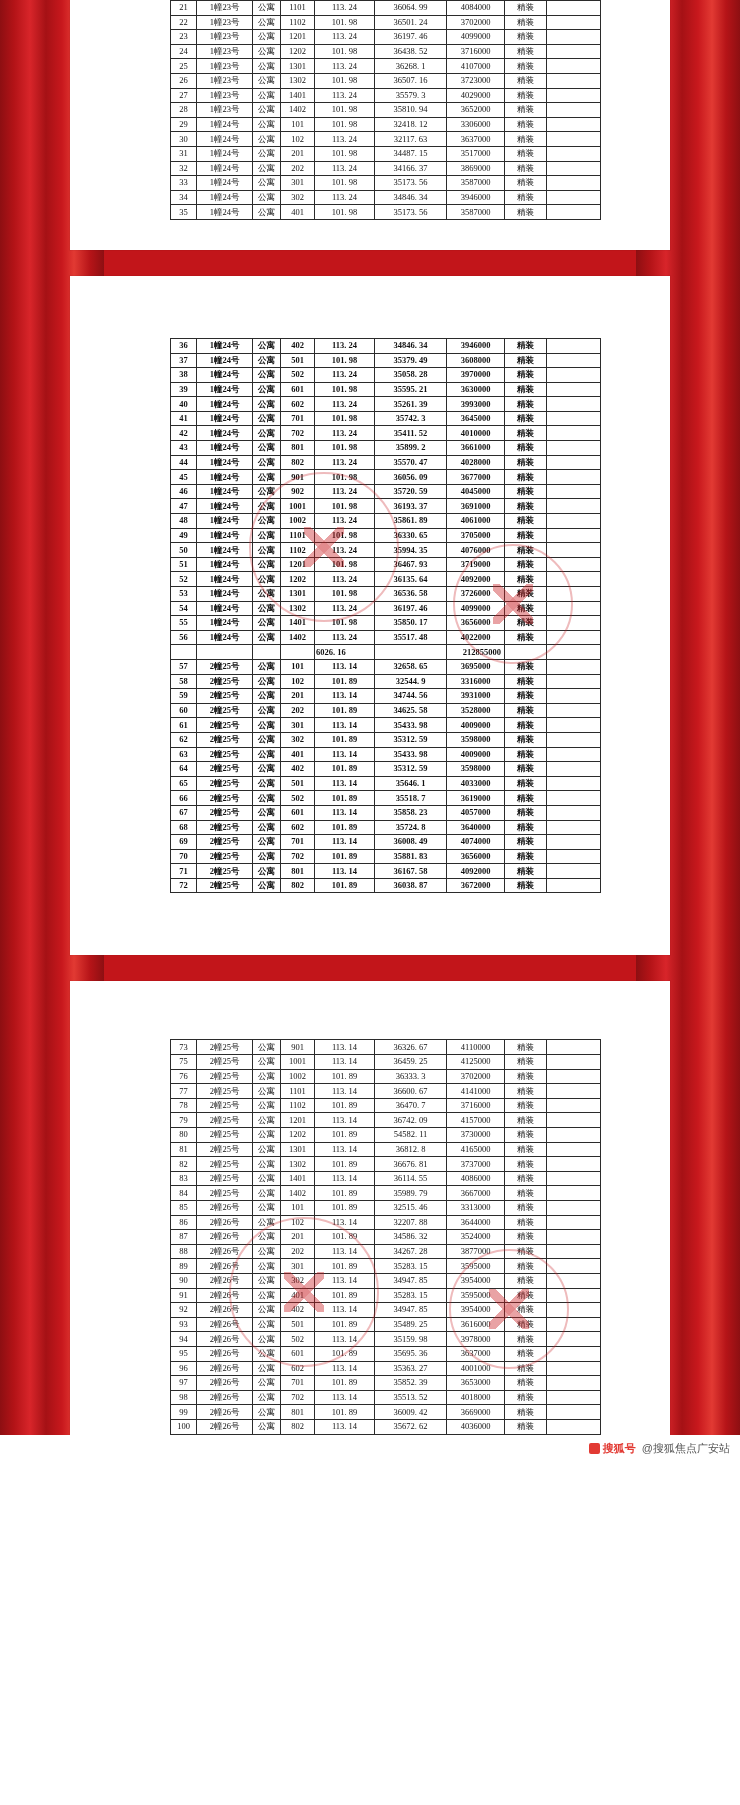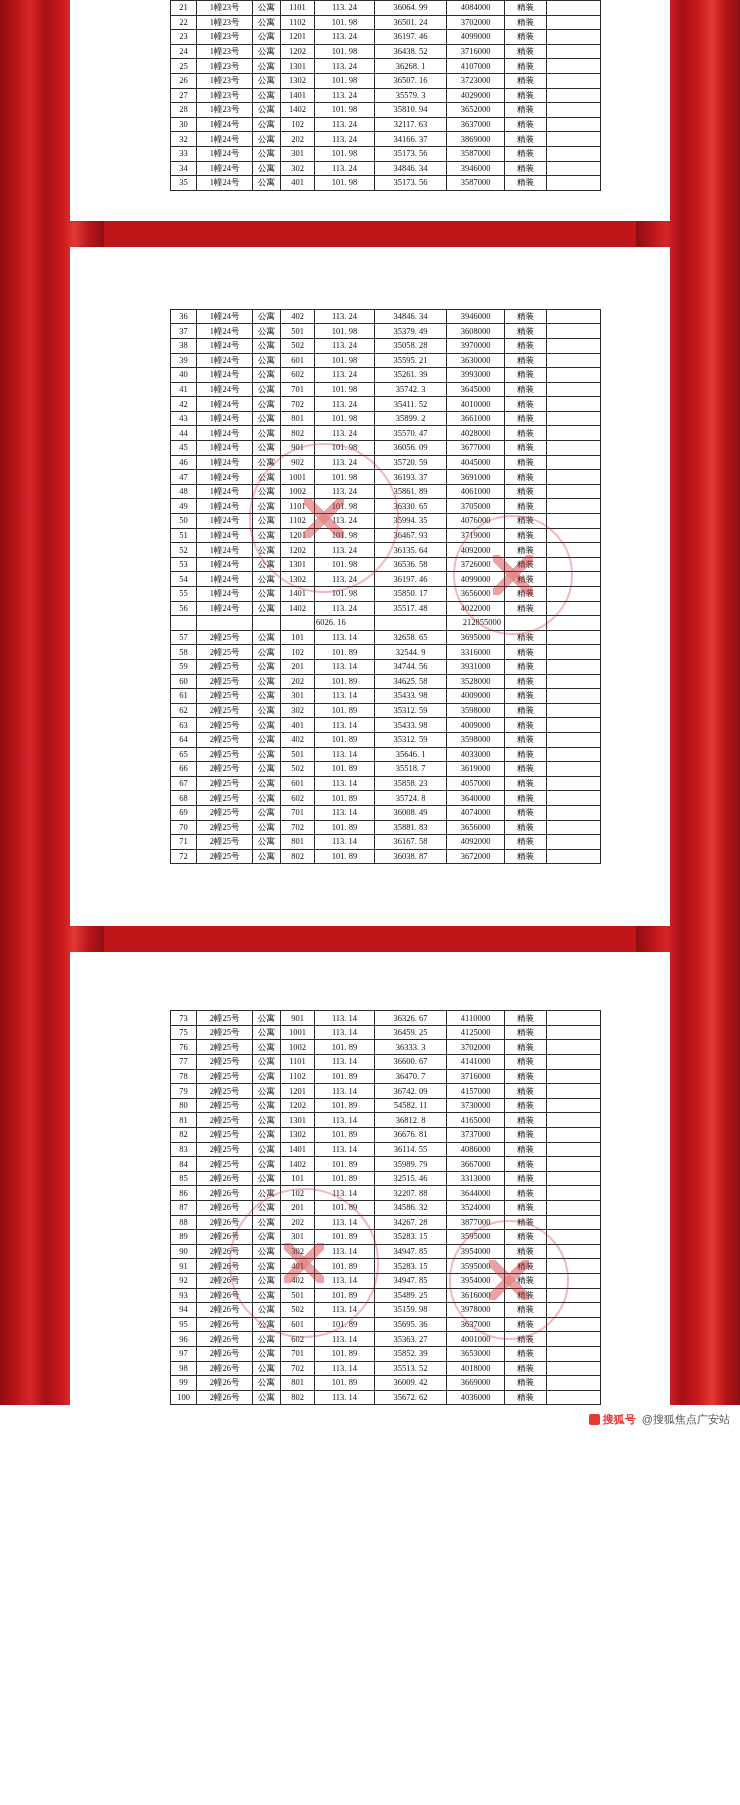--- a/index.html
+++ b/index.html
@@ -43,21 +43,21 @@
     box-shadow: 0 0 0 1px rgba(0,0,0,0.04);
     padding-left: 31px;
   }
   .sheet + .sheet { margin-top: 26px; }
 
   .sheet-inner {
     padding: 6px 26px 26px 26px;
     position: relative;
   }
   .sheet-1 .sheet-inner { padding-top: 0; padding-bottom: 30px; }
-  .sheet-2 .sheet-inner { padding-top: 62px; padding-bottom: 62px; }
+  .sheet-2 .sheet-inner { padding-top: 62px; padding-bottom: 62px; font-weight: bold; }
   .sheet-3 .sheet-inner { padding-top: 58px; padding-bottom: 0px; }
 
   table.doc {
     border-collapse: collapse;
     width: 430px;
     margin: 0 auto;
     table-layout: fixed;
     font-size: 8.5px;
     color: #111;
   }
@@ -257,27 +257,49 @@
                 <td class="bldg">1幢23号</td>
                 <td class="type">公寓</td>
                 <td class="room">1402</td>
                 <td class="area">101. 98</td>
                 <td class="price">35810. 94</td>
                 <td class="total">3652000</td>
                 <td class="fit">精装</td>
                 <td class="extra blank"></td>
               </tr>
               <tr>
+                <td class="idx">29</td>
+                <td class="bldg">1幢24号</td>
+                <td class="type">公寓</td>
+                <td class="room">101</td>
+                <td class="area">101. 98</td>
+                <td class="price">32418. 12</td>
+                <td class="total">3306000</td>
+                <td class="fit">精装</td>
+                <td class="extra blank"></td>
+              </tr>
+              <tr>
                 <td class="idx">30</td>
                 <td class="bldg">1幢24号</td>
                 <td class="type">公寓</td>
                 <td class="room">102</td>
                 <td class="area">113. 24</td>
                 <td class="price">32117. 63</td>
                 <td class="total">3637000</td>
+                <td class="fit">精装</td>
+                <td class="extra blank"></td>
+              </tr>
+              <tr>
+                <td class="idx">31</td>
+                <td class="bldg">1幢24号</td>
+                <td class="type">公寓</td>
+                <td class="room">201</td>
+                <td class="area">101. 98</td>
+                <td class="price">34487. 15</td>
+                <td class="total">3517000</td>
                 <td class="fit">精装</td>
                 <td class="extra blank"></td>
               </tr>
               <tr>
                 <td class="idx">32</td>
                 <td class="bldg">1幢24号</td>
                 <td class="type">公寓</td>
                 <td class="room">202</td>
                 <td class="area">113. 24</td>
                 <td class="price">34166. 37</td>

